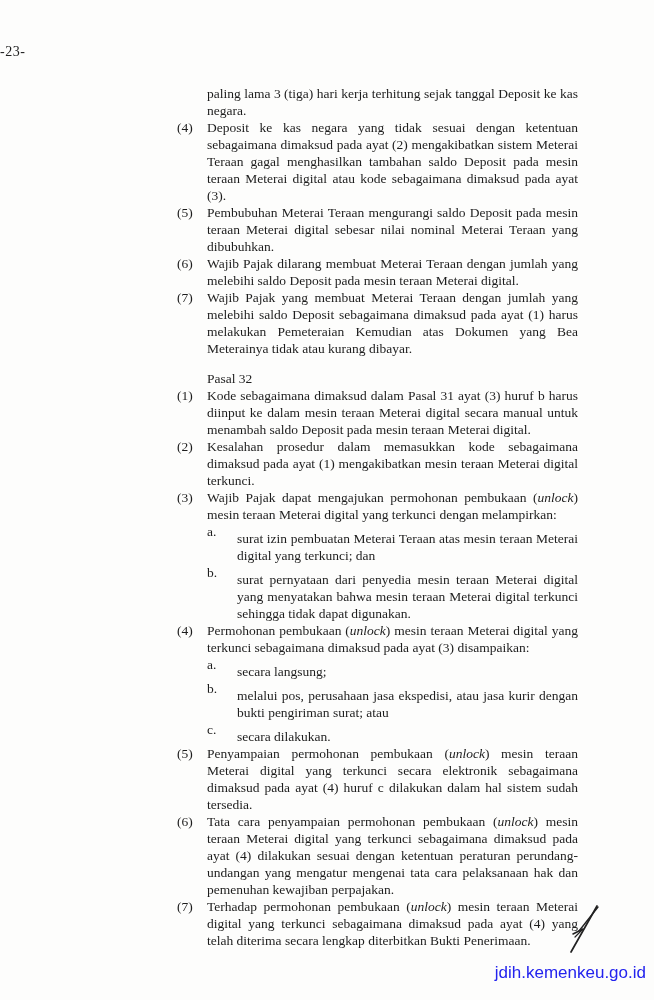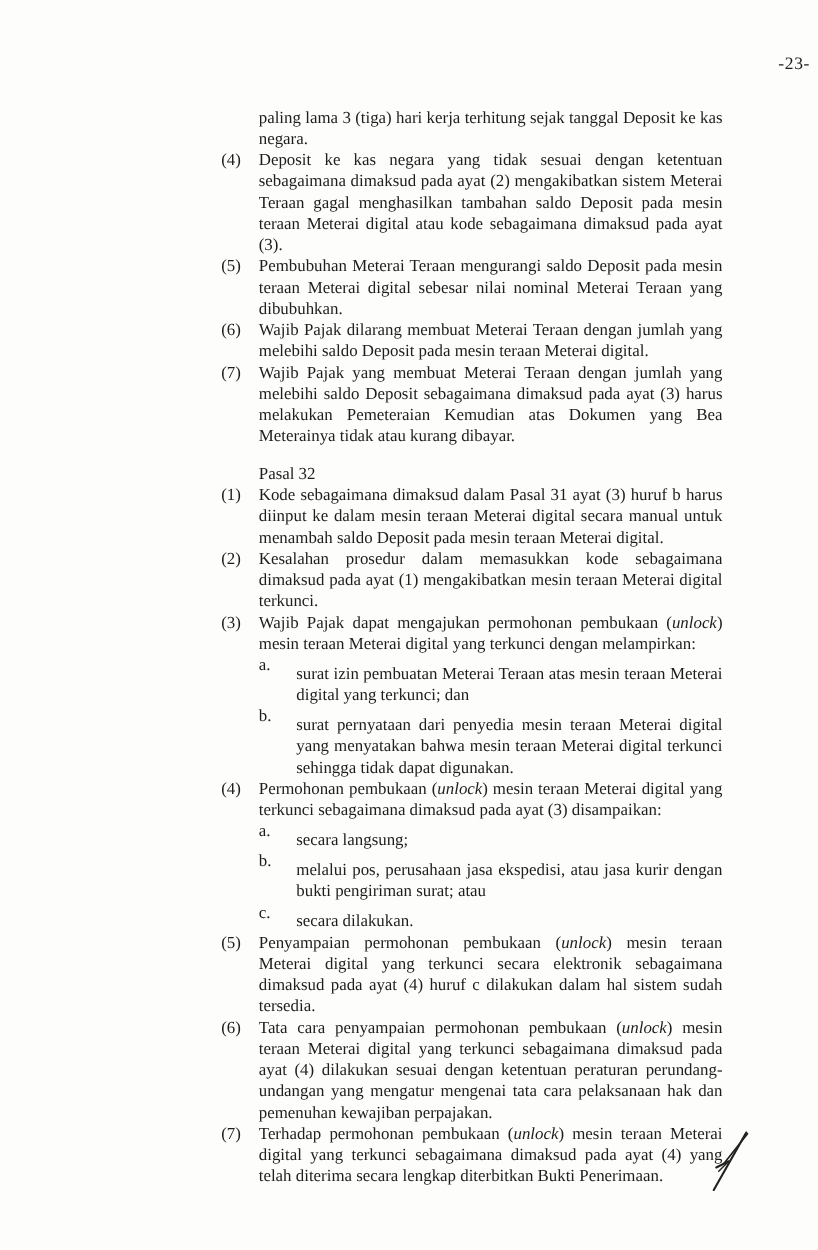--- a/index.html
+++ b/index.html
@@ -10,21 +10,21 @@
     background: #fdfdfc;
     color: #1d1d1d;
     font-family: "Liberation Serif", "DejaVu Serif", serif;
     overflow: hidden;
   }
   .pagenum {
     position: absolute;
     top: 44px;
     left: 0;
     width: 648px;
-    text-align: right;
+    text-align: left;
     font-size: 14px;
     letter-spacing: 0.5px;
   }
   .content {
     position: absolute;
     left: 177px;
     top: 85px;
     width: 401px;
     font-size: 13.5px;
     line-height: 17px;
@@ -87,21 +87,21 @@
     </div>
     <div class="item">
       <span class="inum">(6)</span>
       <div class="ibody">
           <div class="ptext"><span>Wajib Pajak dilarang membuat Meterai Teraan dengan jumlah yang melebihi saldo Deposit pada mesin teraan Meterai digital.</span></div>
         </div>
     </div>
     <div class="item">
       <span class="inum">(7)</span>
       <div class="ibody">
-          <div class="ptext"><span>Wajib Pajak yang membuat Meterai Teraan dengan jumlah yang melebihi saldo Deposit sebagaimana dimaksud pada ayat (3) harus melakukan Pemeteraian Kemudian atas Dokumen yang Bea Meterainya tidak atau kurang dibayar.</span></div>
+          <div class="ptext"><span>Wajib Pajak yang membuat Meterai Teraan dengan jumlah yang melebihi saldo Deposit sebagaimana dimaksud pada ayat (1) harus melakukan Pemeteraian Kemudian atas Dokumen yang Bea Meterainya tidak atau kurang dibayar.</span></div>
         </div>
     </div>
 
     <div class="heading">Pasal 32</div>
 
     <div class="item">
       <span class="inum">(1)</span>
       <div class="ibody">
           <div class="ptext"><span>Kode sebagaimana dimaksud dalam Pasal 31 ayat (3) huruf b harus diinput ke dalam mesin teraan Meterai digital secara manual untuk menambah saldo Deposit pada mesin teraan Meterai digital.</span></div>
         </div>
@@ -171,14 +171,15 @@
 
   </div>
 
   <svg class="paraf" viewBox="0 0 38 52" fill="none">
     <path d="M5 49 L31 3" stroke="#222222" stroke-width="1.7" stroke-linecap="round"></path>
     <path d="M13 28 L32 4" stroke="#222222" stroke-width="1.4" stroke-linecap="round"></path>
     <path d="M7 31 L17 26" stroke="#222222" stroke-width="1.6" stroke-linecap="round"></path>
     <path d="M9 34 L16 27" stroke="#222222" stroke-width="1.2" stroke-linecap="round"></path>
   </svg>
 
+  <div class="footer-link">jdih.kemenkeu.go.id</div>
 
 </div>
 
 </body></html>

